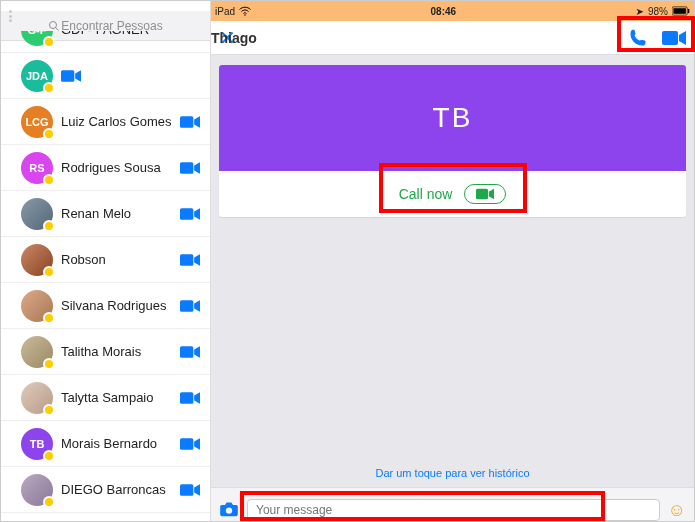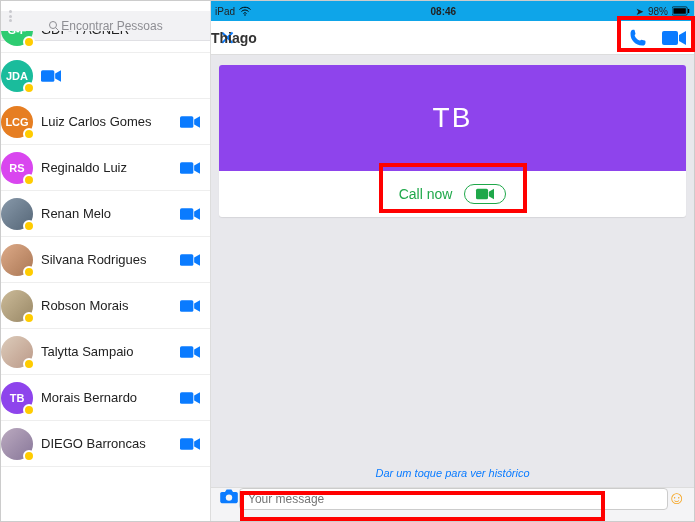--- a/index.html
+++ b/index.html
@@ -5,52 +5,52 @@
   * { box-sizing: border-box; margin: 0; padding: 0; }
   html, body { width: 695px; height: 522px; font-family: -apple-system, Helvetica, Arial, sans-serif; overflow: hidden; background:#fff;}
   .app { display:flex; width:695px; height:522px; border:1px solid #ccc;}
   
   .left { width:210px; border-right:1px solid #ddd; display:flex; flex-direction:column; background:#fff;}
   .search-bar { height:30px; background:#f2f2f4; display:flex; align-items:center; justify-content:center; gap:1px; color:#8e8e93; font-size:12px; border-bottom:1px solid #e0e0e4;margin-top:20px;}
   .menu-dots { position:absolute; left:6px; top:7px; width:16px; height:16px; display:flex; flex-direction:column; justify-content:space-between; padding:2px;}
   .menu-dots span{height:3px;width:3px;border-radius:50%;background:#c9c9ce;}
   .search-wrap{position:relative; width:100%; height:30px; display:flex; align-items:center; justify-content:center;}
   .contact-list{flex:1; overflow:hidden;}
-  .contact{display:flex; align-items:center; height:46px; padding:0 8px 0 0; border-bottom:1px solid #eee; gap:8px; position:relative;}
+  .contact{display:flex; align-items:center; height:46px; padding:0 8px 0 20px; border-bottom:1px solid #eee; gap:8px; position:relative;}
   .avatar{width:32px;height:32px;border-radius:50%;display:flex;align-items:center;justify-content:center;color:#fff;font-size:11px;font-weight:600;flex-shrink:0;position:relative;}
   .badge-dot{position:absolute; right:-2px; bottom:-2px; width:12px; height:12px; border-radius:50%; background:#ffcc00; border:2px solid #fff;}
   .contact-name{flex:1; font-size:13px; color:#222; white-space:nowrap; overflow:hidden; text-overflow:ellipsis;}
   .cam-icon{width:22px;color:#007aff;flex-shrink:0;}
   .cam-icon svg{width:20px;height:14px;display:block;}
   
   .c-green{background:#2ecc71;} .c-teal{background:#1abc9c;} .c-orange{background:#e67e22;}
   .c-blue{background:#d946ef;} .c-purple{background:#8e44ec;}
   .photo{background-size:cover;background-position:center;}
   
   .right{flex:1; display:flex; flex-direction:column; background:#e8e8ec;}
-  .statusbar{height:16px; background:#0ea5e9; display:flex; align-items:center; justify-content:space-between; font-size:10px; padding:10px 4px; color:#222;}
+  .statusbar{height:16px; background:#fdba74; display:flex; align-items:center; justify-content:space-between; font-size:10px; padding:10px 4px; color:#222;}
   .status-left{display:flex; gap:4px; align-items:center;}
   .status-right{display:flex; gap:4px; align-items:center;}
   .wifi svg,.bt svg,.battery svg{display:block;}
   .chat-header{height:34px; background:#fff; border-bottom:1px solid #ddd; display:flex; align-items:center; padding:0 8px; position:relative;}
   .close-x{color:#0a7bff;font-size:20px;font-weight:300;}
   .chat-title{position:absolute; left:0; right:0; text-align:left; font-size:14px; font-weight:600; color:#333; pointer-events:none;}
   .hdr-actions{margin-left:auto; display:flex; gap:14px; align-items:center; color:#0a7bff;}
   .hdr-actions svg{display:block;}
   
   .profile-wrap{padding:10px 8px;}
   .profile-card{background:#fff; border-radius:3px; overflow:hidden; box-shadow:0 1px 1px rgba(0,0,0,0.08);}
   .profile-banner{background:#8e44ec; height:106px; display:flex; align-items:center; justify-content:center; color:#fff; font-size:28px; font-weight:300; letter-spacing:2px;}
   .call-row{height:46px; display:flex; align-items:center; justify-content:center; gap:12px; color:#1fa84a; font-size:14px;}
   .pill{border:1px solid #1fa84a; border-radius:14px; padding:3px 10px; display:flex; align-items:center;}
   .pill svg{display:block;}
   .chat-body{flex:1; position:relative;}
-  .history-link{position:absolute; bottom:8px; left:0; right:0; text-align:center; color:#0a7bff; font-size:11px;font-style:italic;}
-  
-  .input-bar{height:34px; background:#f4f4f6; display:flex; align-items:flex-start; gap:0; padding:0 8px; border-top:1px solid #ddd;}
+  .history-link{position:absolute; bottom:8px; left:0; right:0; text-align:center; color:#0a7bff; font-size:11px;}
+  
+  .input-bar{height:34px; background:#f4f4f6; display:flex; align-items:flex-end; gap:8px; padding:0 8px; border-top:1px solid #ddd;}
   .camera-btn{color:#0a7bff;}
   .msg-field{flex:1; height:22px; border:1px solid #ccc; border-radius:4px; background:#fff; padding:0 8px; font-size:12px; color:#999;}
   .msg-field input{border:none;outline:none;width:100%;height:100%;font-size:12px;background:transparent;}
   .emoji-btn{color:#f5a623;font-size:18px;}
   
   .redbox{position:absolute; border:4px solid #ff0000; pointer-events:none; z-index:50;}
   .rb1{top:15px; right:-1px; width:78px; height:36px;}
   .rb2{top:162px; left:378px; width:148px; height:50px;}
   .rb3{bottom:0px; left:239px; width:365px; height:30px;}
   .app{position:relative;}
@@ -96,57 +96,69 @@
           <div class="contact-name">Luiz Carlos Gomes</div>
           <span class="cam-icon">
             <svg viewBox="0 0 24 16">
               <rect class="fill-blue" x="0" y="1" width="16" height="14" rx="2"></rect>
               <path class="fill-blue" d="M17 5 L24 1 V15 L17 11 Z"></path>
             </svg>
           </span>
         </div>
         <div class="contact">
           <div class="avatar c-blue">RS<span class="badge-dot"></span></div>
-          <div class="contact-name">Reginaldo Luiz</div>
+          <div class="contact-name">Rodrigues Sousa</div>
           <span class="cam-icon">
             <svg viewBox="0 0 24 16">
               <rect class="fill-blue" x="0" y="1" width="16" height="14" rx="2"></rect>
               <path class="fill-blue" d="M17 5 L24 1 V15 L17 11 Z"></path>
             </svg>
           </span>
         </div>
         <div class="contact">
           <div class="avatar photo" style="background-image: linear-gradient(135deg, rgb(136, 153, 170), rgb(85, 102, 119));">
             <span class="badge-dot"></span>
           </div>
           <div class="contact-name">Renan Melo</div>
           <span class="cam-icon">
             <svg viewBox="0 0 24 16">
               <rect class="fill-blue" x="0" y="1" width="16" height="14" rx="2"></rect>
               <path class="fill-blue" d="M17 5 L24 1 V15 L17 11 Z"></path>
             </svg>
           </span>
         </div>
         <div class="contact">
+          <div class="avatar photo" style="background-image: linear-gradient(135deg, rgb(204, 136, 102), rgb(136, 68, 34));">
+            <span class="badge-dot"></span>
+          </div>
+          <div class="contact-name">Robson</div>
+          <span class="cam-icon">
+            <svg viewBox="0 0 24 16">
+              <rect class="fill-blue" x="0" y="1" width="16" height="14" rx="2"></rect>
+              <path class="fill-blue" d="M17 5 L24 1 V15 L17 11 Z"></path>
+            </svg>
+          </span>
+        </div>
+        <div class="contact">
           <div class="avatar photo" style="background-image: linear-gradient(135deg, rgb(221, 170, 136), rgb(170, 119, 85));">
             <span class="badge-dot"></span>
           </div>
           <div class="contact-name">Silvana Rodrigues</div>
           <span class="cam-icon">
             <svg viewBox="0 0 24 16">
               <rect class="fill-blue" x="0" y="1" width="16" height="14" rx="2"></rect>
               <path class="fill-blue" d="M17 5 L24 1 V15 L17 11 Z"></path>
             </svg>
           </span>
         </div>
         <div class="contact">
           <div class="avatar photo" style="background-image: linear-gradient(135deg, rgb(204, 187, 153), rgb(153, 136, 102));">
             <span class="badge-dot"></span>
           </div>
-          <div class="contact-name">Robson Morais</div>
+          <div class="contact-name">Talitha Morais</div>
           <span class="cam-icon">
             <svg viewBox="0 0 24 16">
               <rect class="fill-blue" x="0" y="1" width="16" height="14" rx="2"></rect>
               <path class="fill-blue" d="M17 5 L24 1 V15 L17 11 Z"></path>
             </svg>
           </span>
         </div>
         <div class="contact">
           <div class="avatar photo" style="background-image: linear-gradient(135deg, rgb(221, 204, 187), rgb(187, 153, 136));">
             <span class="badge-dot"></span>

